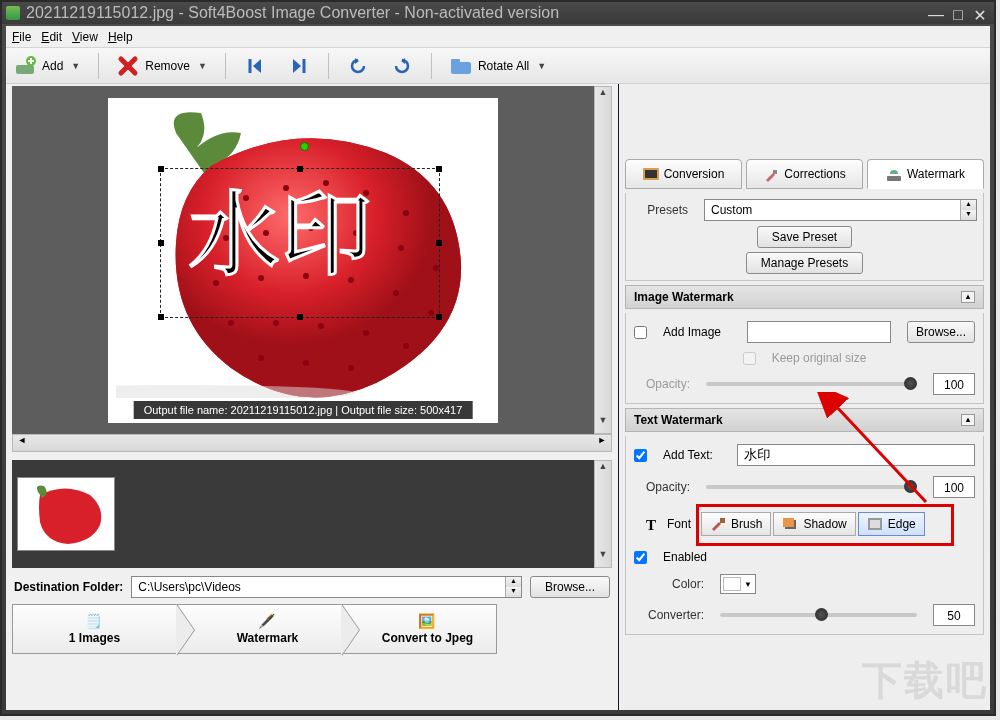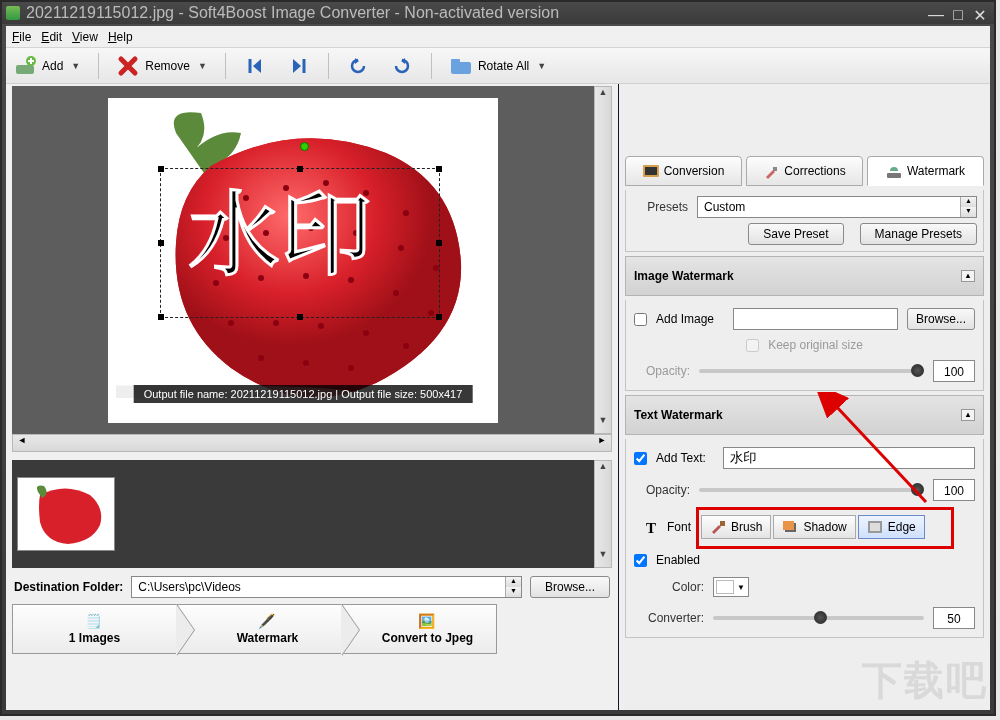--- a/index.html
+++ b/index.html
@@ -28,21 +28,21 @@
   .left { flex:1; display:flex; flex-direction:column; background:#f0f0f0; padding:0 6px 6px 6px; }
   .preview-wrap { height:348px; display:flex; margin-top:2px; }
   .preview { flex:1; background:#5d5d5d; display:flex; align-items:center; justify-content:center; position:relative; }
   .scroll-v { width:18px; background:linear-gradient(90deg,#e8e8e8,#d8d8d8); border:1px solid #b8b8b8; display:flex; flex-direction:column; }
   .scroll-v .arr { height:18px; text-align:center; font-size:9px; color:#444;}
   .scroll-h { height:18px; background:linear-gradient(#e8e8e8,#d8d8d8); border:1px solid #b8b8b8; display:flex; margin-top:0;}
   .scroll-h .arr { width:18px; text-align:center; font-size:9px;}
   
   .canvas { width:390px; height:325px; background:#fff; position:relative; }
   .strawberry { position:absolute; left:8px; top:0; width:370px; height:300px; }
-  .info-strip { position:absolute; bottom:20px; left:50%; transform:translateX(-50%); background:rgba(0,0,0,0.78); color:#fff; font-size:11px; padding:3px 10px; white-space:nowrap;}
+  .info-strip { position:absolute; bottom:4px; left:50%; transform:translateX(-50%); background:rgba(0,0,0,0.78); color:#fff; font-size:11px; padding:3px 10px; white-space:nowrap;}
   .wm-box { position:absolute; left:52px; top:70px; width:280px; height:150px; border:1px dashed #222;}
   .wm-box .hnd { position:absolute; width:6px; height:6px; background:#000;}
   .wm-text { position:absolute; left:80px; top:83px; font-size:92px; font-family:"SimSun","Noto Serif CJK SC",serif; color:#000; -webkit-text-stroke:3px #fff; text-stroke:3px #fff; font-weight:400; line-height:1;}
   .wm-origin { position:absolute; left:192px; top:44px; width:9px; height:9px; border-radius:50%; background:#3c0; border:1px solid #070;}
   
   .thumbs { height:108px; margin-top:8px; display:flex;}
   .thumbs-inner { flex:1; background:#3a3a3a; display:flex; align-items:center; padding:6px; gap:6px;}
   .thumb { width:96px; height:72px; background:#fff; border:2px solid #fff; outline:1px solid #888;}
   
   .dest-row { margin-top:8px; display:flex; align-items:center; gap:8px; padding:0 2px;}
@@ -60,25 +60,25 @@
   .step b { font-weight:bold;}
   .convert { width:110px; background:linear-gradient(#5a84c4,#345a9a); color:#fff; border:1px solid #274878; font-weight:bold; display:flex; align-items:center; justify-content:center; border-radius:2px;}
   
   .right { width:372px; background:#eee; border-left:1px solid #0f172a; display:flex; flex-direction:column; padding:4px 6px; gap:4px; overflow:hidden;justify-content:center;}
   .tabs { display:flex; height:30px; gap:4px;}
   .tab { flex:1; border:1px solid #aaa; border-radius:4px 4px 0 0; background:linear-gradient(#fdfdfd,#e6e6e6); display:flex; align-items:center; justify-content:center; gap:5px; font-size:12px; cursor:pointer;}
   .tab.active { background:#fff; border-bottom:1px solid #fff;}
   .tab-ic { width:16px; height:12px;}
   
   .panel-body { border:1px solid #c4c4c4; border-top:none; background:#eee; padding:6px; display:flex; flex-direction:column; gap:5px;}
-  .row { display:flex; align-items:center; gap:9px;}
+  .row { display:flex; align-items:center; gap:16px;}
   .row .lab { width:56px; text-align:right; color:#333;}
   .row .lab.grey { color:#9a9a9a;}
   
-  .section-hd { background:linear-gradient(#e4e4e4,#d2d2d2); border:1px solid #b4b4b4; padding:12px 8px; font-weight:bold; display:flex; align-items:center; justify-content:space-between;}
+  .section-hd { background:linear-gradient(#e4e4e4,#d2d2d2); border:1px solid #b4b4b4; padding:4px 8px; font-weight:bold; display:flex; align-items:center; justify-content:space-between;}
   .section-hd .coll { width:14px; height:12px; background:#f4f4f4; border:1px solid #999; font-size:8px; text-align:center; line-height:10px;}
   .section { border:1px solid #c4c4c4; border-top:none; background:#eee; padding:8px; display:flex; flex-direction:column; gap:8px;}
   
   .input { flex:1; background:#fff; border:1px solid #888; height:22px; padding:0 6px;}
   .slider { flex:1; height:4px; background:#c8c8c8; border-radius:2px; position:relative;}
   .slider .knob { position:absolute; top:-5px; width:13px; height:13px; background:radial-gradient(#555,#222); border-radius:50%;}
   .numbox { width:42px; background:#fff; border:1px solid #888; height:22px; text-align:center;}
   
   .style-tabs-wrap { position:relative; padding:4px;}
   .red-rect { position:absolute; border:3px solid #d00; pointer-events:none;}
@@ -331,21 +331,21 @@
           <div class="row">
             <span class="lab">Presets</span>
             <div class="combo">
                 <span>Custom</span>
                 <div class="spin">
                   <div>▲</div>
                   <div>▼</div>
                 </div>
               </div>
           </div>
-          <div class="row" style="justify-content:flex-end; gap:16px;">
+          <div class="row" style="justify-content:flex-end; gap:4px;flex-direction:column;">
             <button class="btn">Save Preset</button>
             <button class="btn">Manage Presets</button>
           </div>
         </div>
 
         <div class="section-hd">
             <span>Image Watermark</span>
             <span class="coll">▴</span>
           </div>
         <div class="section">

